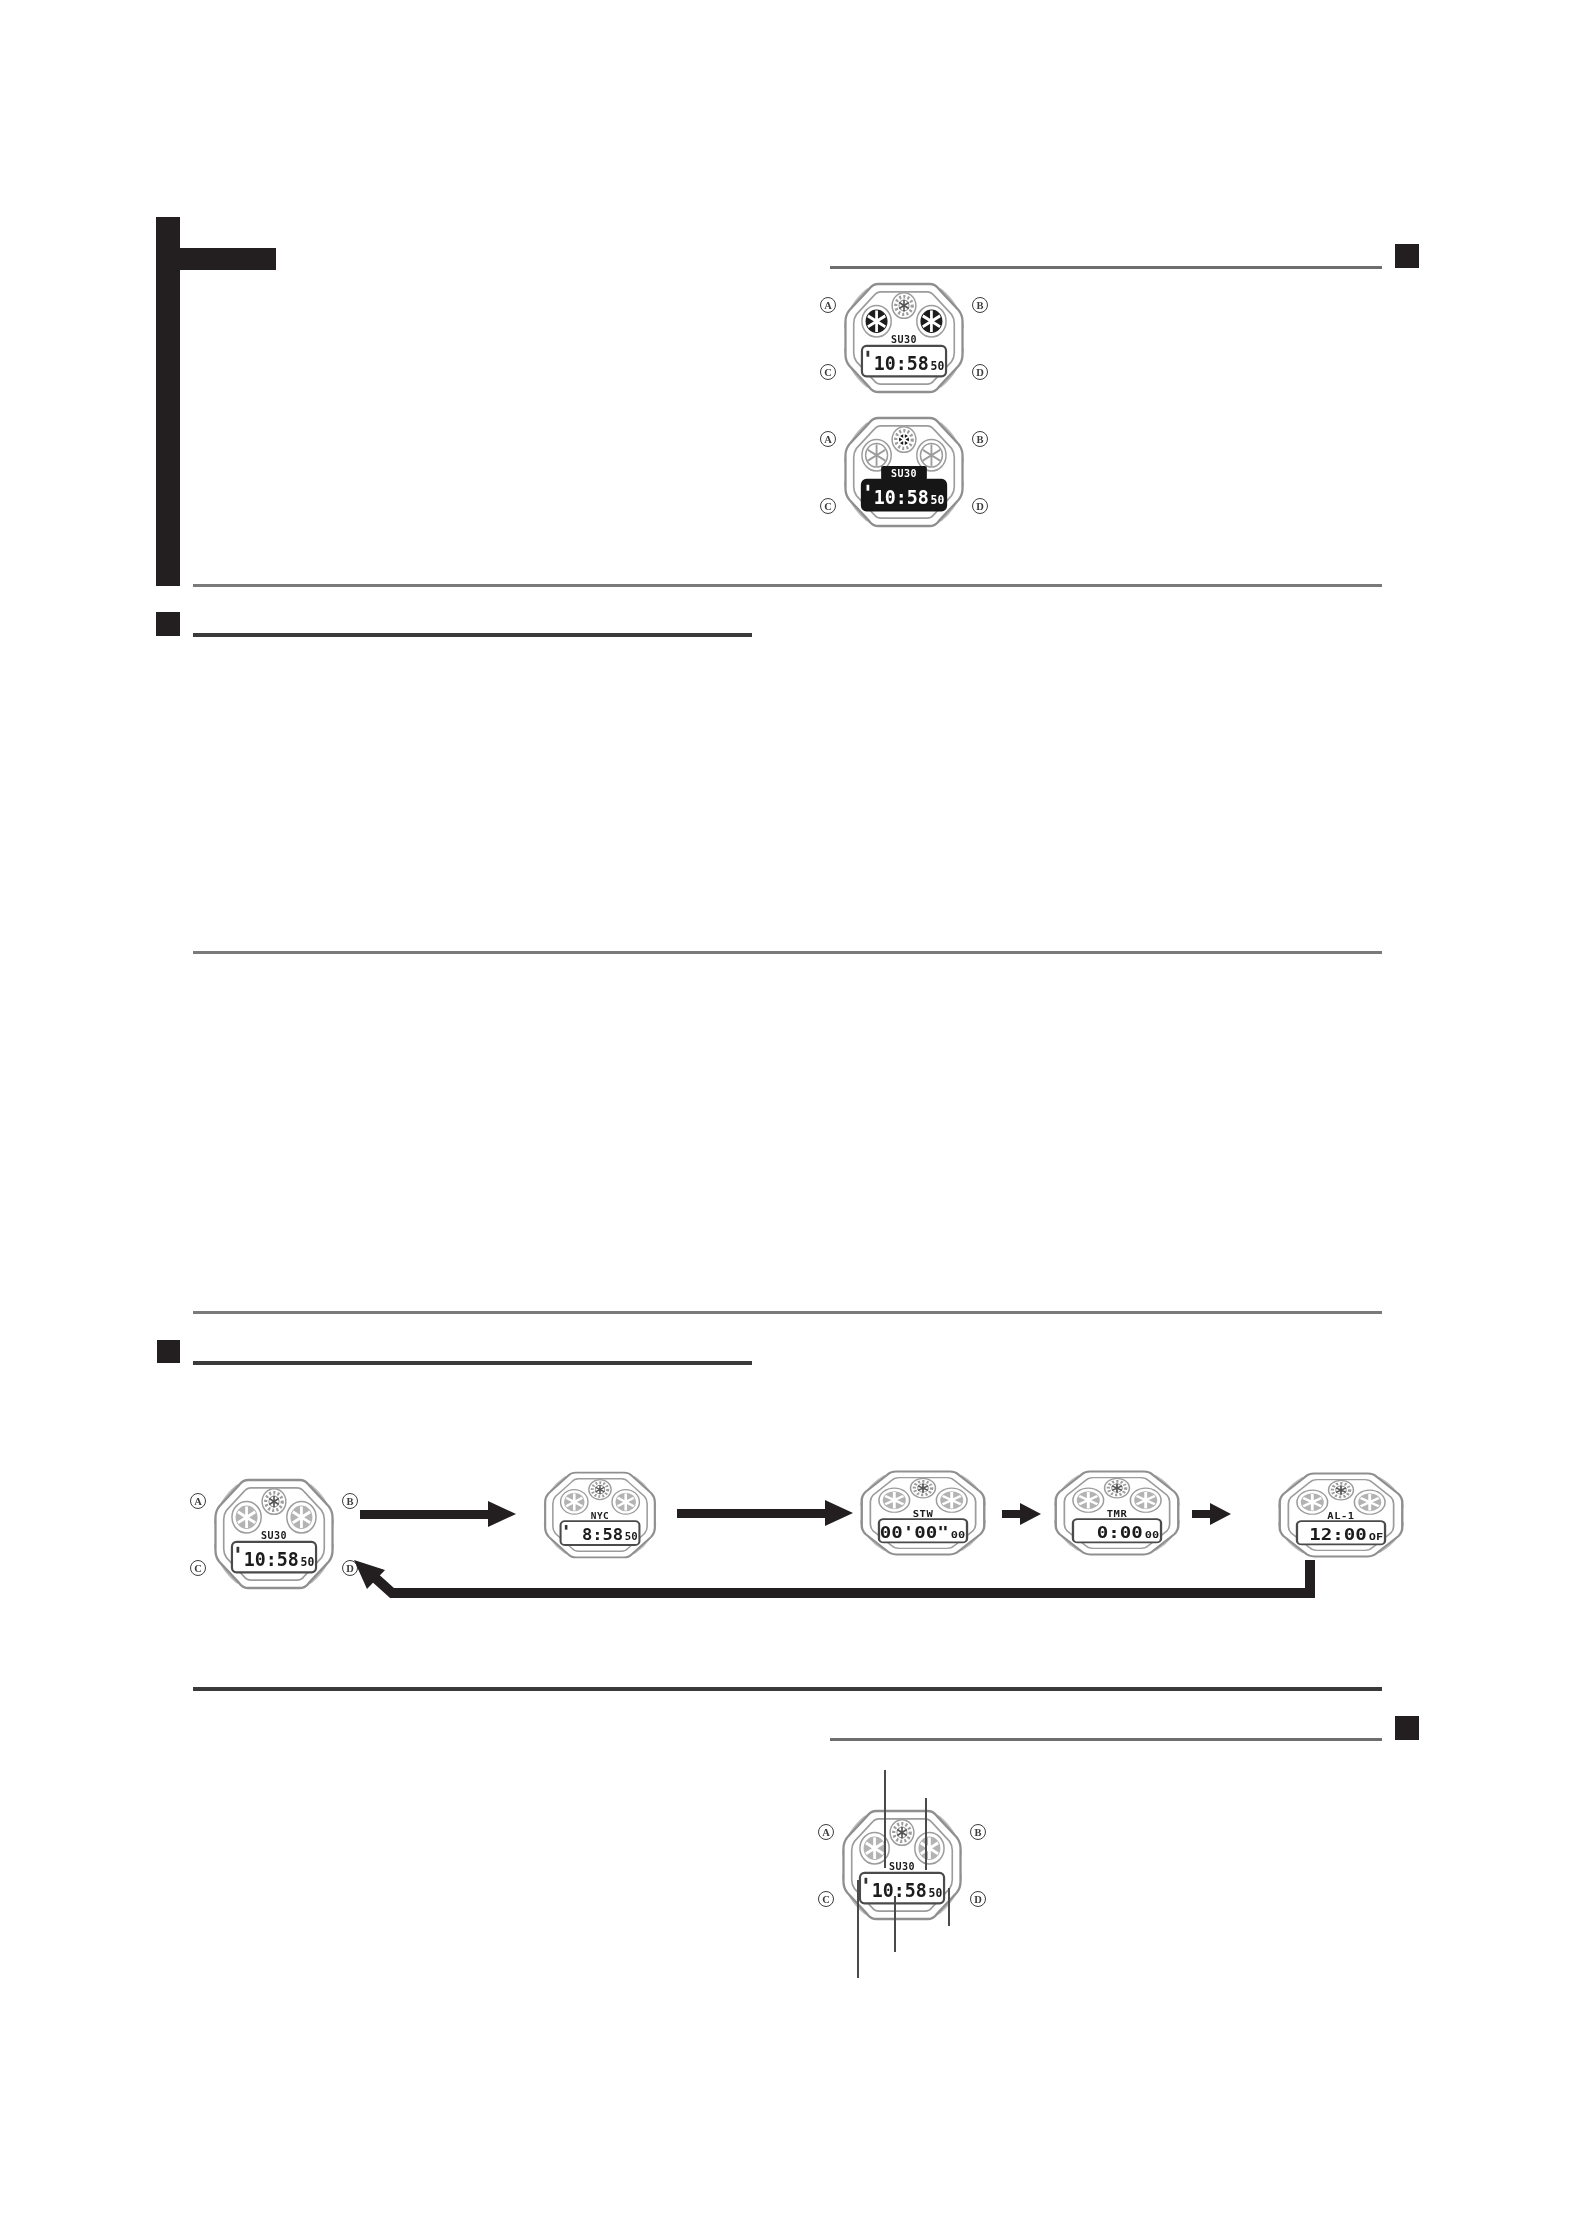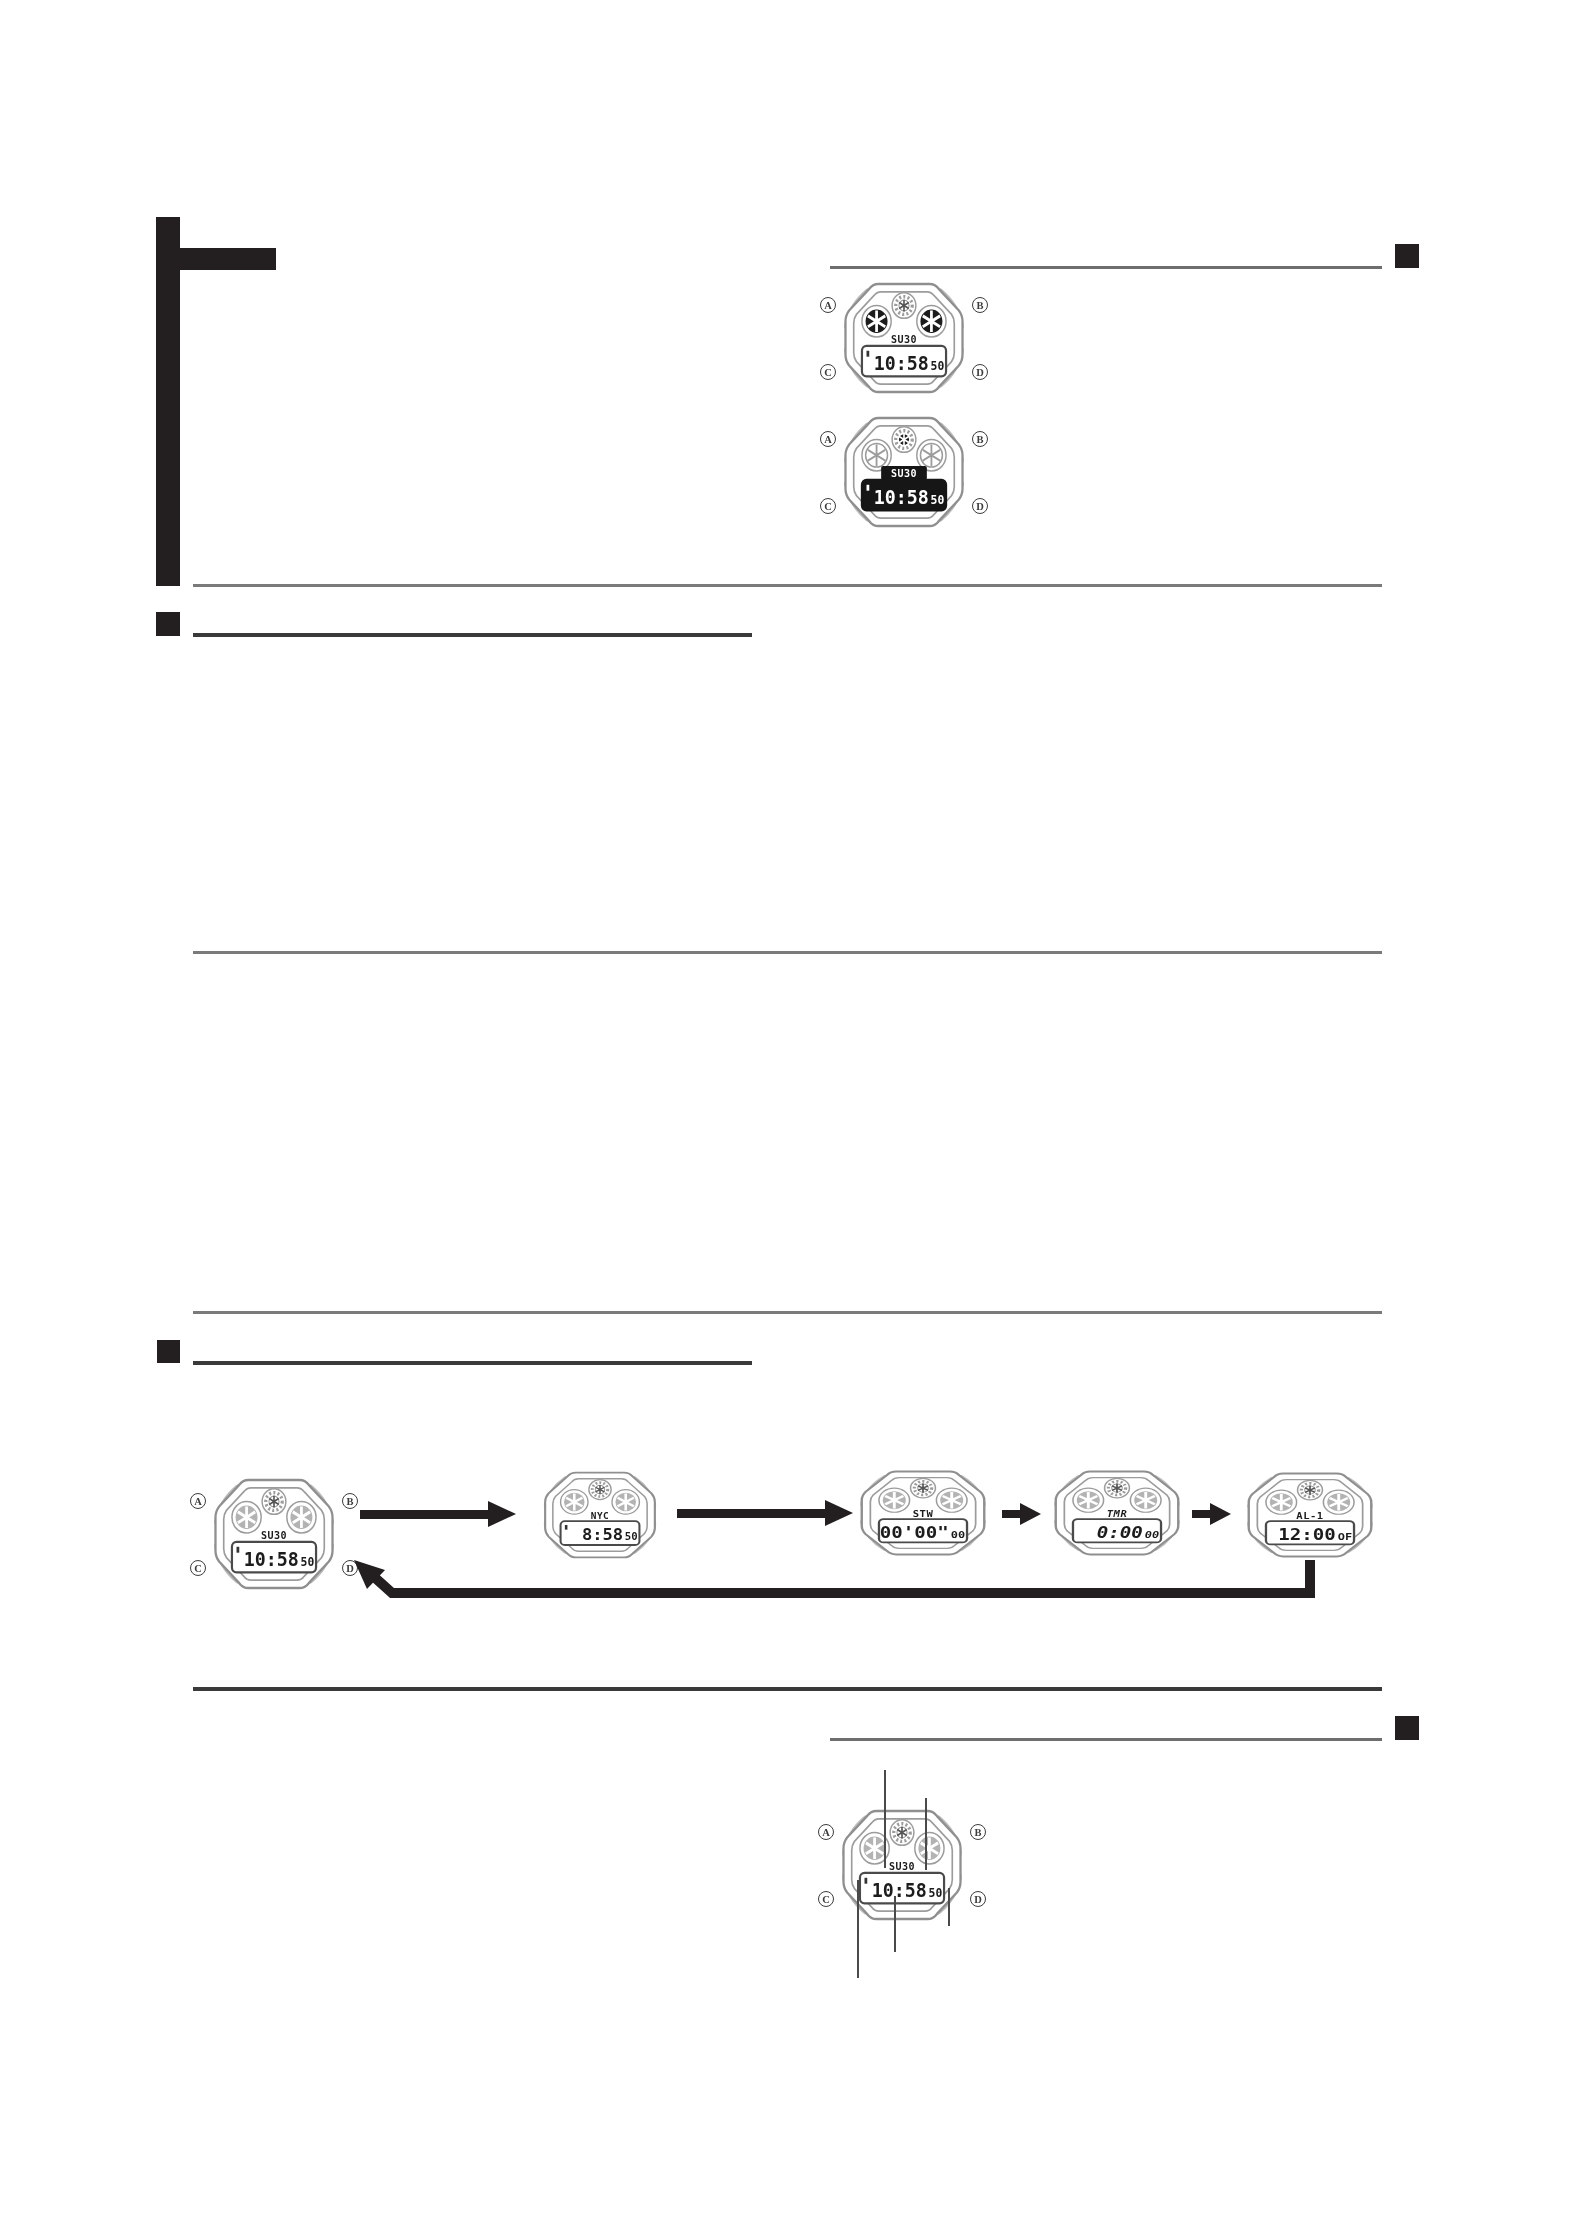--- a/index.html
+++ b/index.html
@@ -304,21 +304,21 @@
       <rect class="lcd" x="24" y="69" width="92" height="31" rx="5"></rect>
       <text class="lcd-label" x="70" y="66">STW</text>
       <text class="lcd-time" x="97" y="94">00'00"</text>
       <text class="lcd-seconds" x="99" y="94">00</text>
     </svg>
   </div>
 
   <div class="shaft" style="left:1002px;top:1510px;width:18px;height:8px;"></div>
   <div class="head small" style="left:1020px;top:1503px;"></div>
 
-  <div class="watch watch-small" style="left:1050px;top:1467px;width:134px;height:92px;font-style:italic;">
+  <div class="watch watch-small" style="left:1050px;top:1467px;width:134px;height:92px;">
     <svg class="face" viewBox="0 0 140 122" preserveAspectRatio="none">
       <path class="bump" d="M31,15 Q13,29 9,49"></path>
         <path class="bump" d="M109,15 Q127,29 131,49"></path>
       <path class="bump" d="M9,73 Q13,93 31,107"></path>
         <path class="bump" d="M131,73 Q127,93 109,107"></path>
       <path class="case-outer" d="M42,6 L98,6 Q104,6 108,11 L130,33 Q134,38 134,44 L134,78 Q134,84 130,89 L108,111 Q104,116 98,116 L42,116 Q36,116 32,111 L10,89 Q6,84 6,78 L6,44 Q6,38 10,33 L32,11 Q36,6 42,6 Z"></path>
       <path class="case-inner" d="M45,14 L95,14 Q100,14 103,18 L122,37 Q125,41 125,46 L125,76 Q125,81 122,85 L103,104 Q100,108 95,108 L45,108 Q40,108 37,104 L18,85 Q15,81 15,76 L15,46 Q15,41 18,37 L37,18 Q40,14 45,14 Z"></path>
       <g>
         <circle class="dial-ring" cx="70" cy="28" r="13"></circle>
           <circle class="dial-scallop" cx="70" cy="28" r="9"></circle>
@@ -344,21 +344,21 @@
       <rect class="lcd" x="24" y="69" width="92" height="31" rx="5"></rect>
       <text class="lcd-label" x="70" y="66">TMR</text>
       <text class="lcd-time" x="97" y="94">0:00</text>
       <text class="lcd-seconds" x="99" y="94">00</text>
     </svg>
   </div>
 
   <div class="shaft" style="left:1192px;top:1510px;width:18px;height:8px;"></div>
   <div class="head small" style="left:1210px;top:1503px;"></div>
 
-  <div class="watch watch-small" style="left:1243px;top:1469px;width:134px;height:92px;">
+  <div class="watch watch-small" style="left:1274px;top:1469px;width:134px;height:92px;">
     <svg class="face" viewBox="0 0 140 122" preserveAspectRatio="none">
       <path class="bump" d="M31,15 Q13,29 9,49"></path>
         <path class="bump" d="M109,15 Q127,29 131,49"></path>
       <path class="bump" d="M9,73 Q13,93 31,107"></path>
         <path class="bump" d="M131,73 Q127,93 109,107"></path>
       <path class="case-outer" d="M42,6 L98,6 Q104,6 108,11 L130,33 Q134,38 134,44 L134,78 Q134,84 130,89 L108,111 Q104,116 98,116 L42,116 Q36,116 32,111 L10,89 Q6,84 6,78 L6,44 Q6,38 10,33 L32,11 Q36,6 42,6 Z"></path>
       <path class="case-inner" d="M45,14 L95,14 Q100,14 103,18 L122,37 Q125,41 125,46 L125,76 Q125,81 122,85 L103,104 Q100,108 95,108 L45,108 Q40,108 37,104 L18,85 Q15,81 15,76 L15,46 Q15,41 18,37 L37,18 Q40,14 45,14 Z"></path>
       <g>
         <circle class="dial-ring" cx="70" cy="28" r="13"></circle>
           <circle class="dial-scallop" cx="70" cy="28" r="9"></circle>

